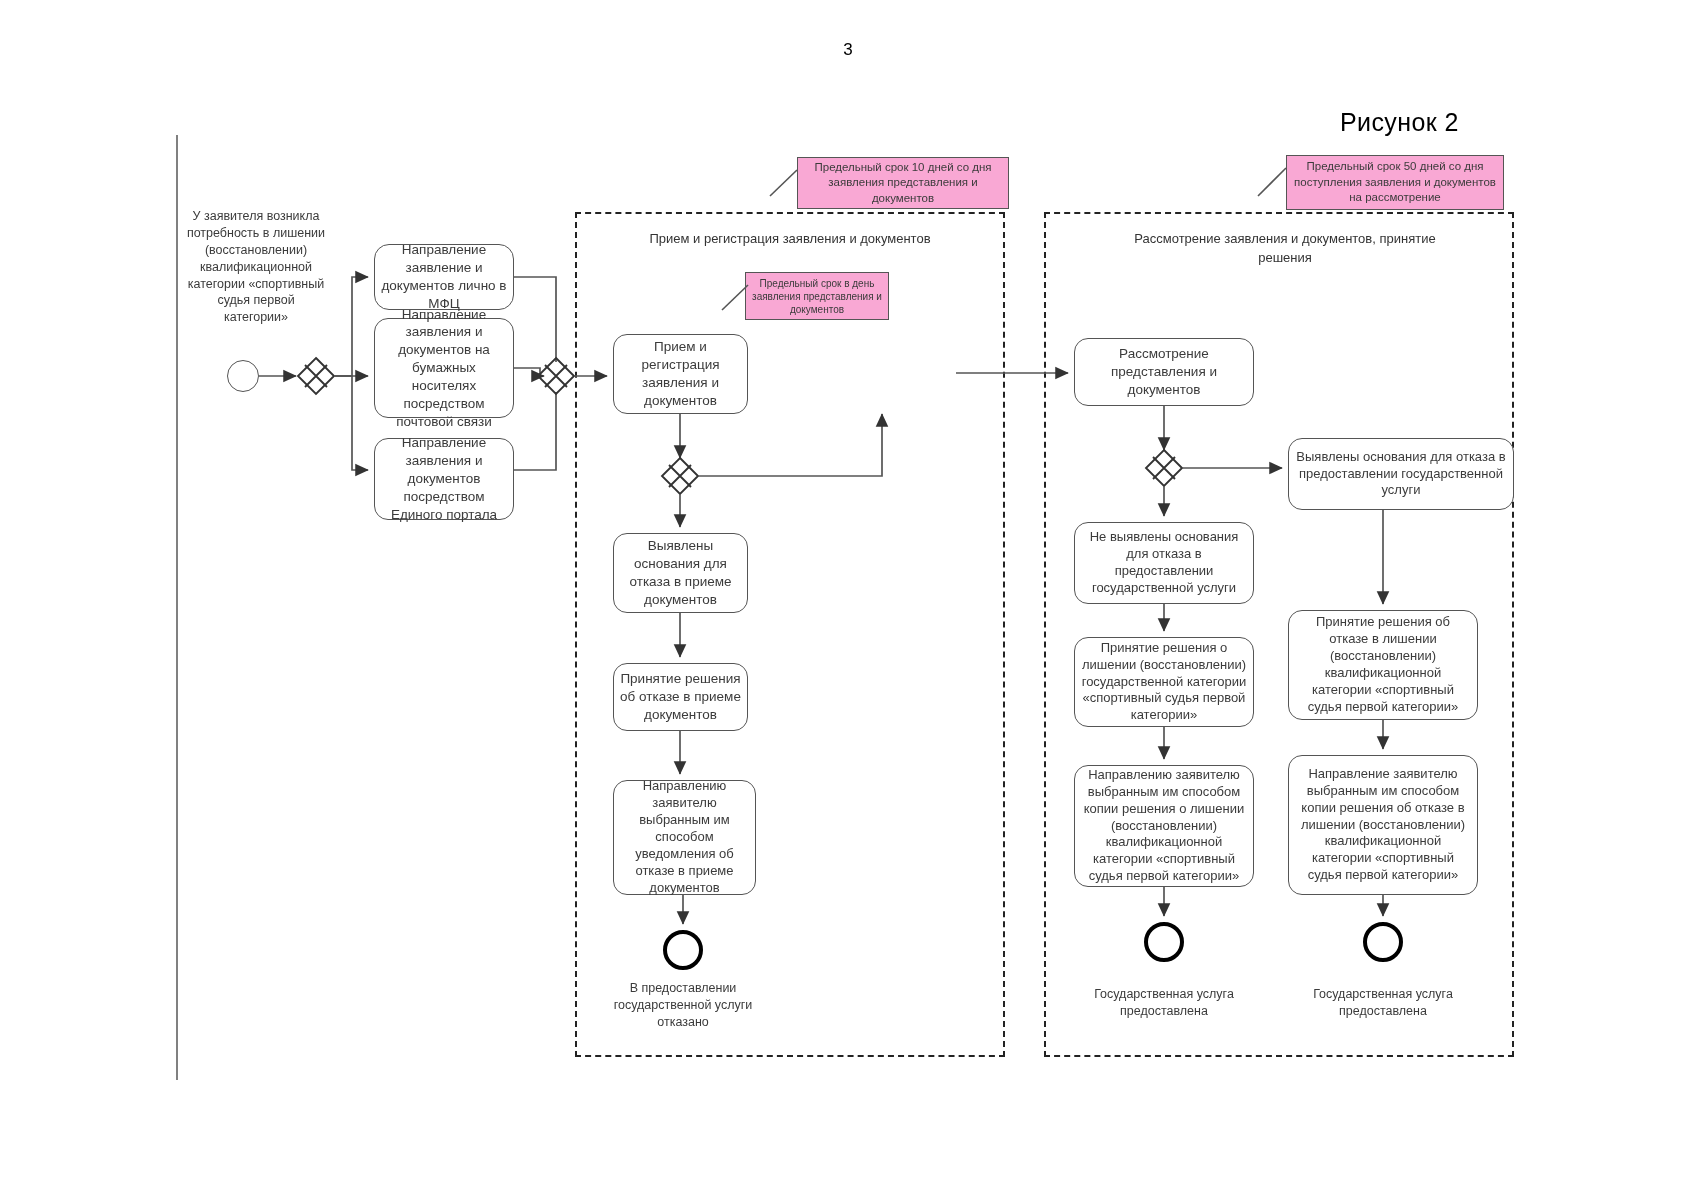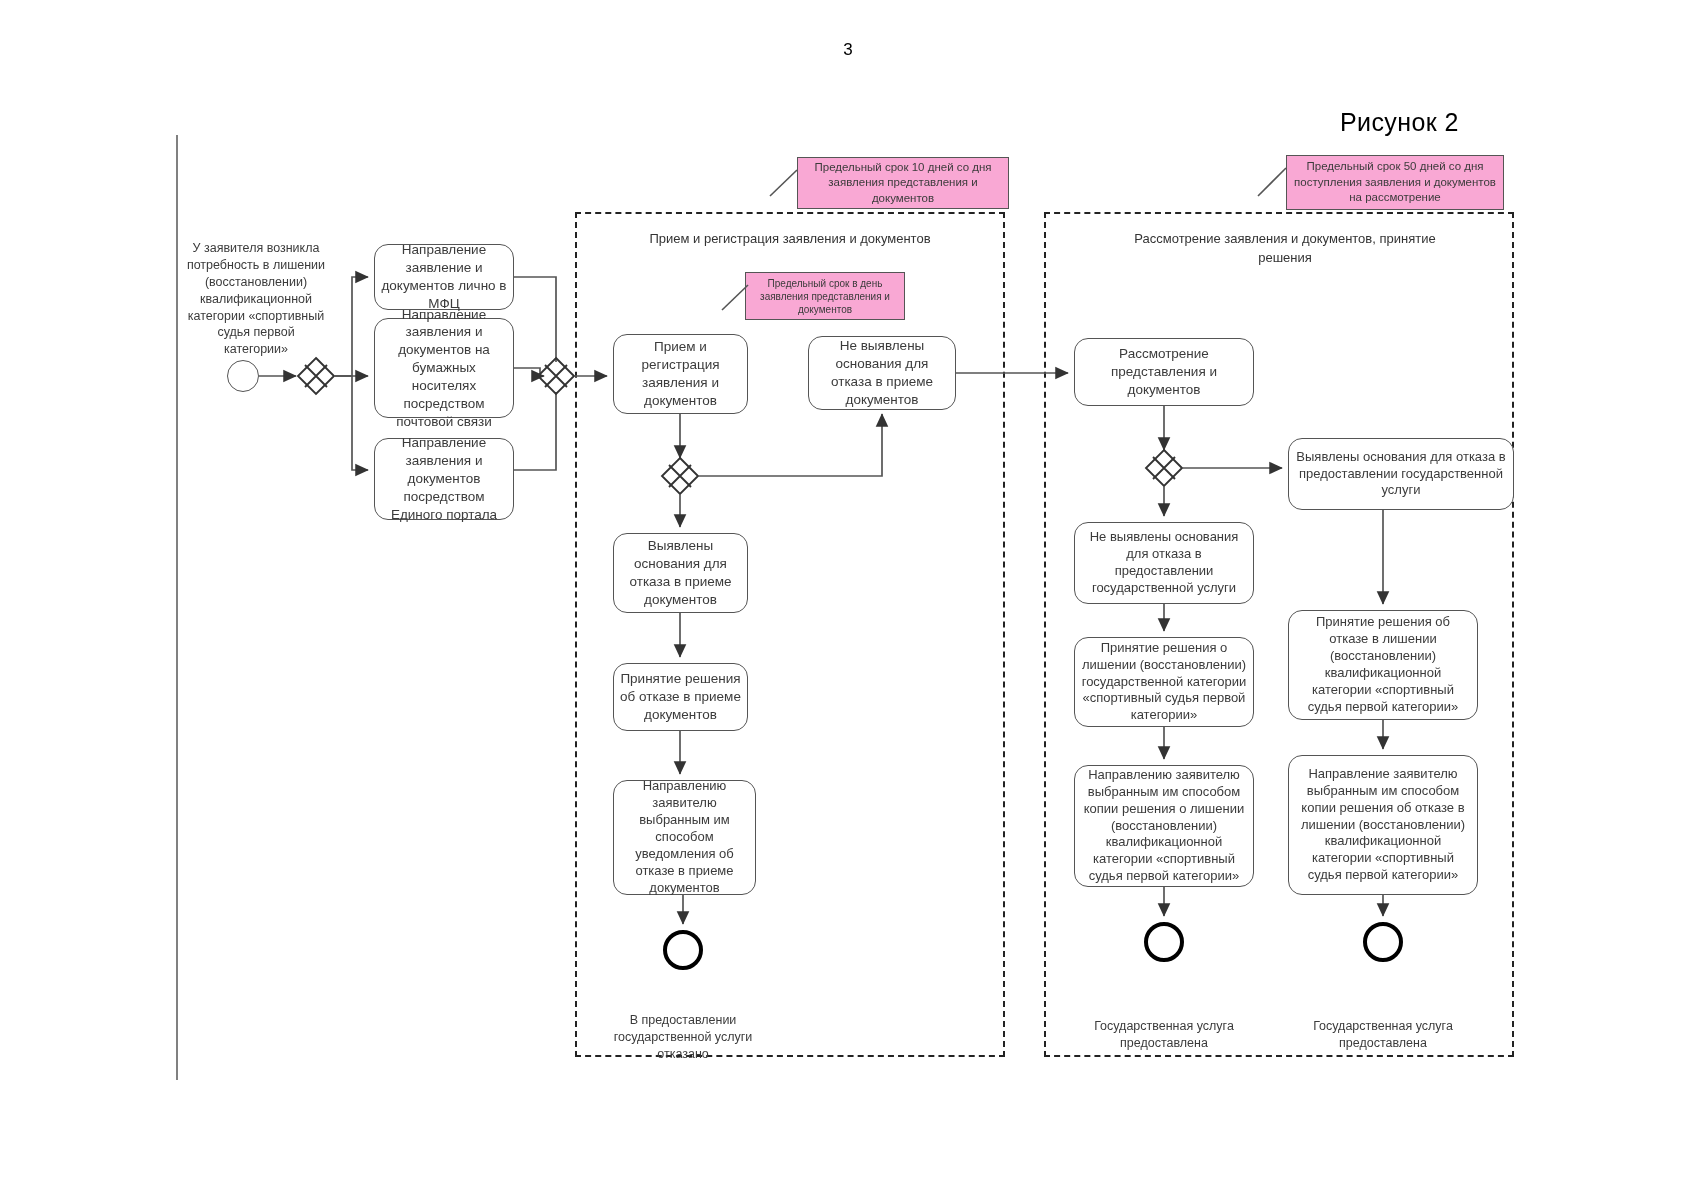--- a/index.html
+++ b/index.html
@@ -34,21 +34,21 @@
     display:flex;align-items:center;justify-content:center;text-align:center;
     font-size:11.5px;line-height:1.35;color:#3b3b3b;padding:3px 6px;
   }
   .note.tiny{font-size:10px;line-height:1.3;}
 
   
   .ev{border-radius:50%;background:#fff;}
   .ev-start{border:1.8px solid #555;}
   .ev-end{border:4px solid #000;}
 
-  .ev-label{position:absolute;text-align:center;font-size:12.5px;line-height:1.35;color:#3b3b3b;margin-top:32px;}
+  .ev-label{position:absolute;text-align:center;font-size:12.5px;line-height:1.35;color:#3b3b3b;}
 
   svg.wires{position:absolute;left:0;top:0;width:1696px;height:1200px;overflow:visible;pointer-events:none;}
   .ln{stroke:#555;stroke-width:1.7;fill:none;}
   .ln-dk{stroke:#333;stroke-width:1.9;fill:none;}
   .leader{stroke:#555;stroke-width:1.6;fill:none;}
 </style>
 </head>
 <body>
 
 <div id="canvas">
@@ -57,32 +57,31 @@
   <div class="abs fig-title">Рисунок 2</div>
   <div class="abs page-rule"></div>
 
   <div class="abs lane" style="left:575px;top:212px;width:430px;height:845px;"></div>
   <div class="abs lane-title" style="left:640px;top:230px;width:300px;">Прием и регистрация заявления и документов</div>
 
   <div class="abs lane" style="left:1044px;top:212px;width:470px;height:845px;"></div>
   <div class="abs lane-title" style="left:1130px;top:230px;width:310px;">Рассмотрение заявления и документов, принятие решения</div>
 
   <div class="abs note" style="left:797px;top:157px;width:212px;height:52px;">Предельный срок 10 дней со дня заявления представления и документов</div>
-  <div class="abs note tiny" style="left:745px;top:272px;width:160px;height:48px;">Предельный срок в день заявления представления и документов</div>
+  <div class="abs note tiny" style="left:745px;top:272px;width:144px;height:48px;">Предельный срок в день заявления представления и документов</div>
   <div class="abs note" style="left:1286px;top:155px;width:218px;height:55px;">Предельный срок 50 дней со дня поступления заявления и документов на рассмотрение</div>
 
   <div class="abs ev-label" style="left:186px;top:208px;width:140px;">У заявителя возникла потребность в лишении (восстановлении) квалификационной категории «спортивный судья первой категории»</div>
   <div class="abs ev ev-start" style="left:227px;top:360px;width:32px;height:32px;"></div>
 
-  <div class="abs task" style="left:374px;top:244px;width:140px;height:66px;">Направление заявление и документов лично в МФЦ</div>
+  <div class="abs task" style="left:374px;top:244px;width:140px;height:66px;border-radius:15px;">Направление заявление и документов лично в МФЦ</div>
   <div class="abs task" style="left:374px;top:318px;width:140px;height:100px;">Направление заявления и документов на бумажных носителях посредством почтовой связи</div>
   <div class="abs task" style="left:374px;top:430px;width:140px;height:82px;margin-top:8px;">Направление заявления и документов посредством Единого портала</div>
 
   <div class="abs task" style="left:613px;top:334px;width:135px;height:80px;">Прием и регистрация заявления и документов</div>
-  <div class="abs task" style="left:808px;top:336px;width:148px;height:74px;">Не выявлены основания для отказа в приеме документов</div>
   <div class="abs task" style="left:613px;top:533px;width:135px;height:80px;">Выявлены основания для отказа в приеме документов</div>
   <div class="abs task" style="left:613px;top:663px;width:135px;height:68px;">Принятие решения об отказе в приеме документов</div>
   <div class="abs task small" style="left:613px;top:780px;width:143px;height:115px;">Направлению заявителю выбранным им способом уведомления об отказе в приеме документов</div>
 
   <div class="abs ev ev-end" style="left:663px;top:930px;width:40px;height:40px;"></div>
   <div class="abs ev-label" style="left:593px;top:980px;width:180px;">В предоставлении государственной услуги отказано</div>
 
   <div class="abs task" style="left:1074px;top:338px;width:180px;height:68px;">Рассмотрение представления и документов</div>
   <div class="abs task small" style="left:1074px;top:522px;width:180px;height:82px;">Не выявлены основания для отказа в предоставлении государственной услуги</div>
   <div class="abs task small" style="left:1288px;top:438px;width:226px;height:72px;">Выявлены основания для отказа в предоставлении государственной услуги</div>

